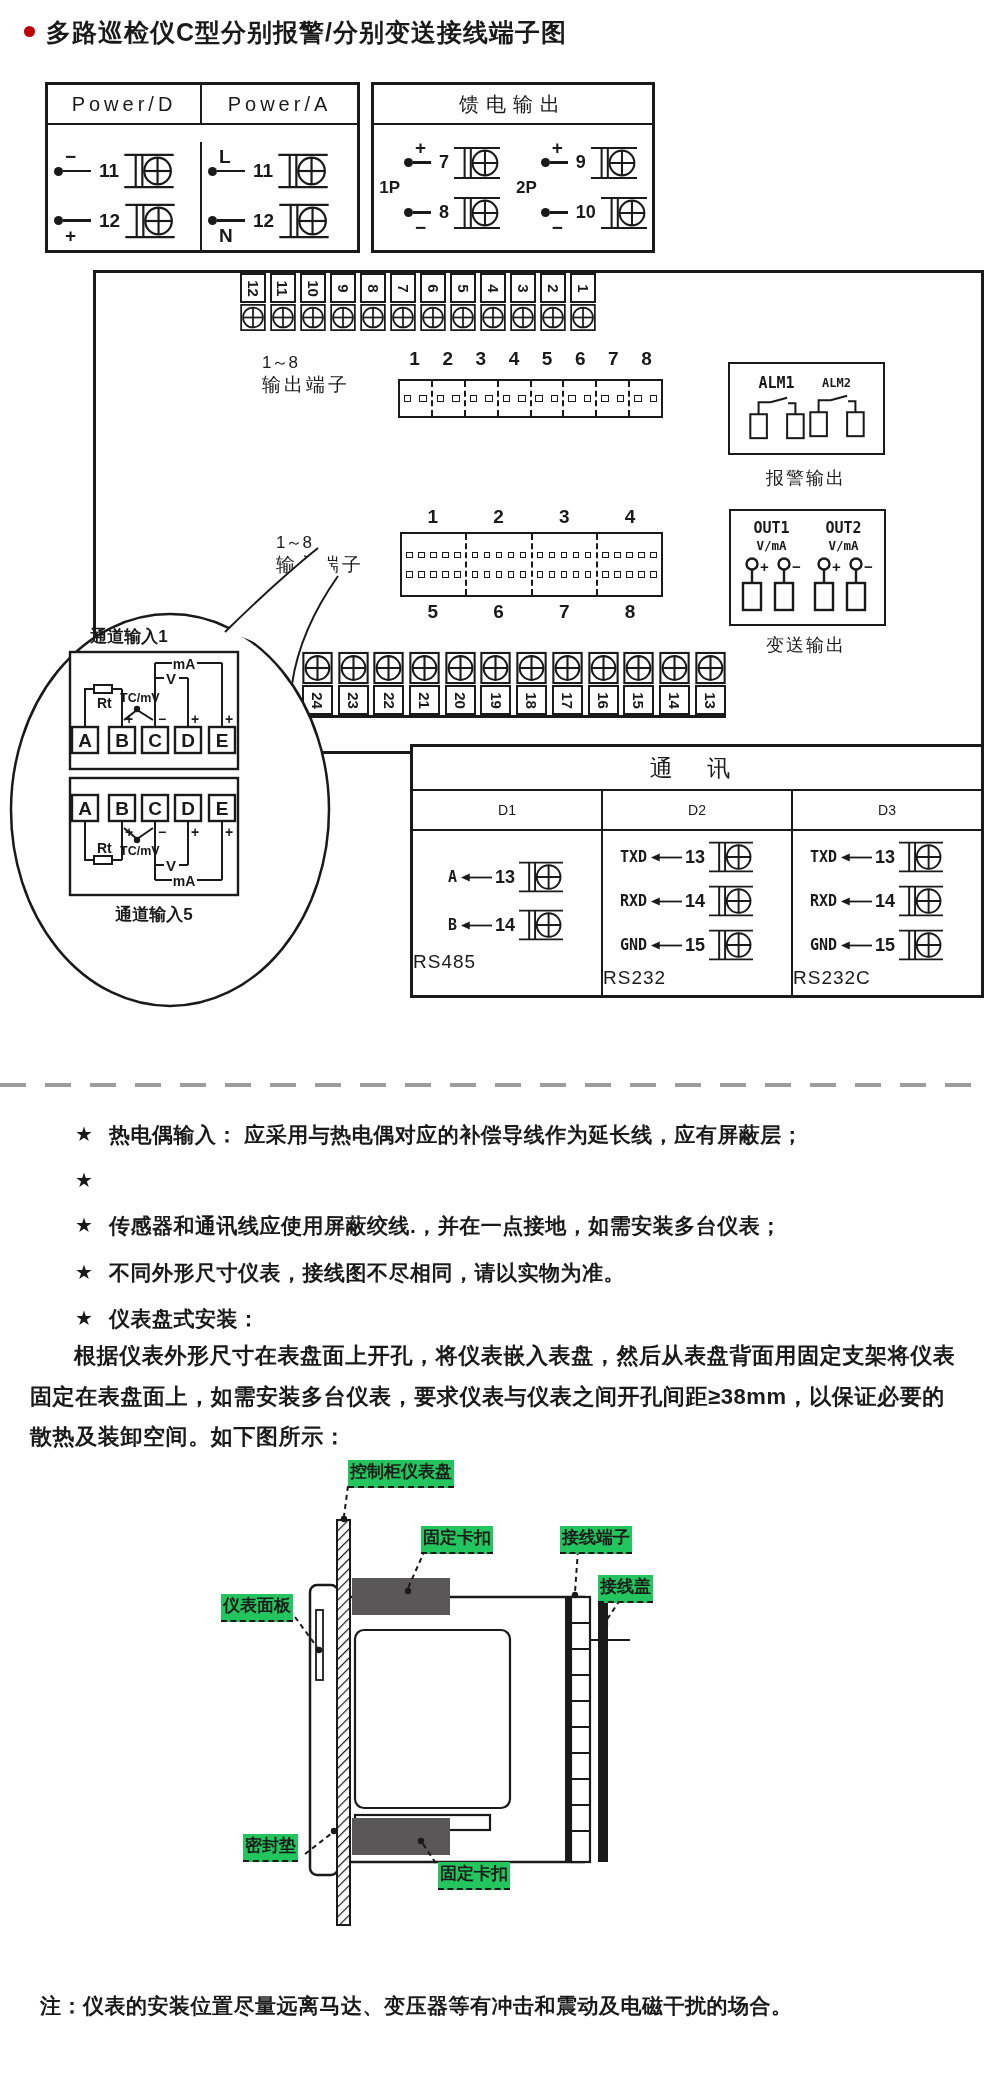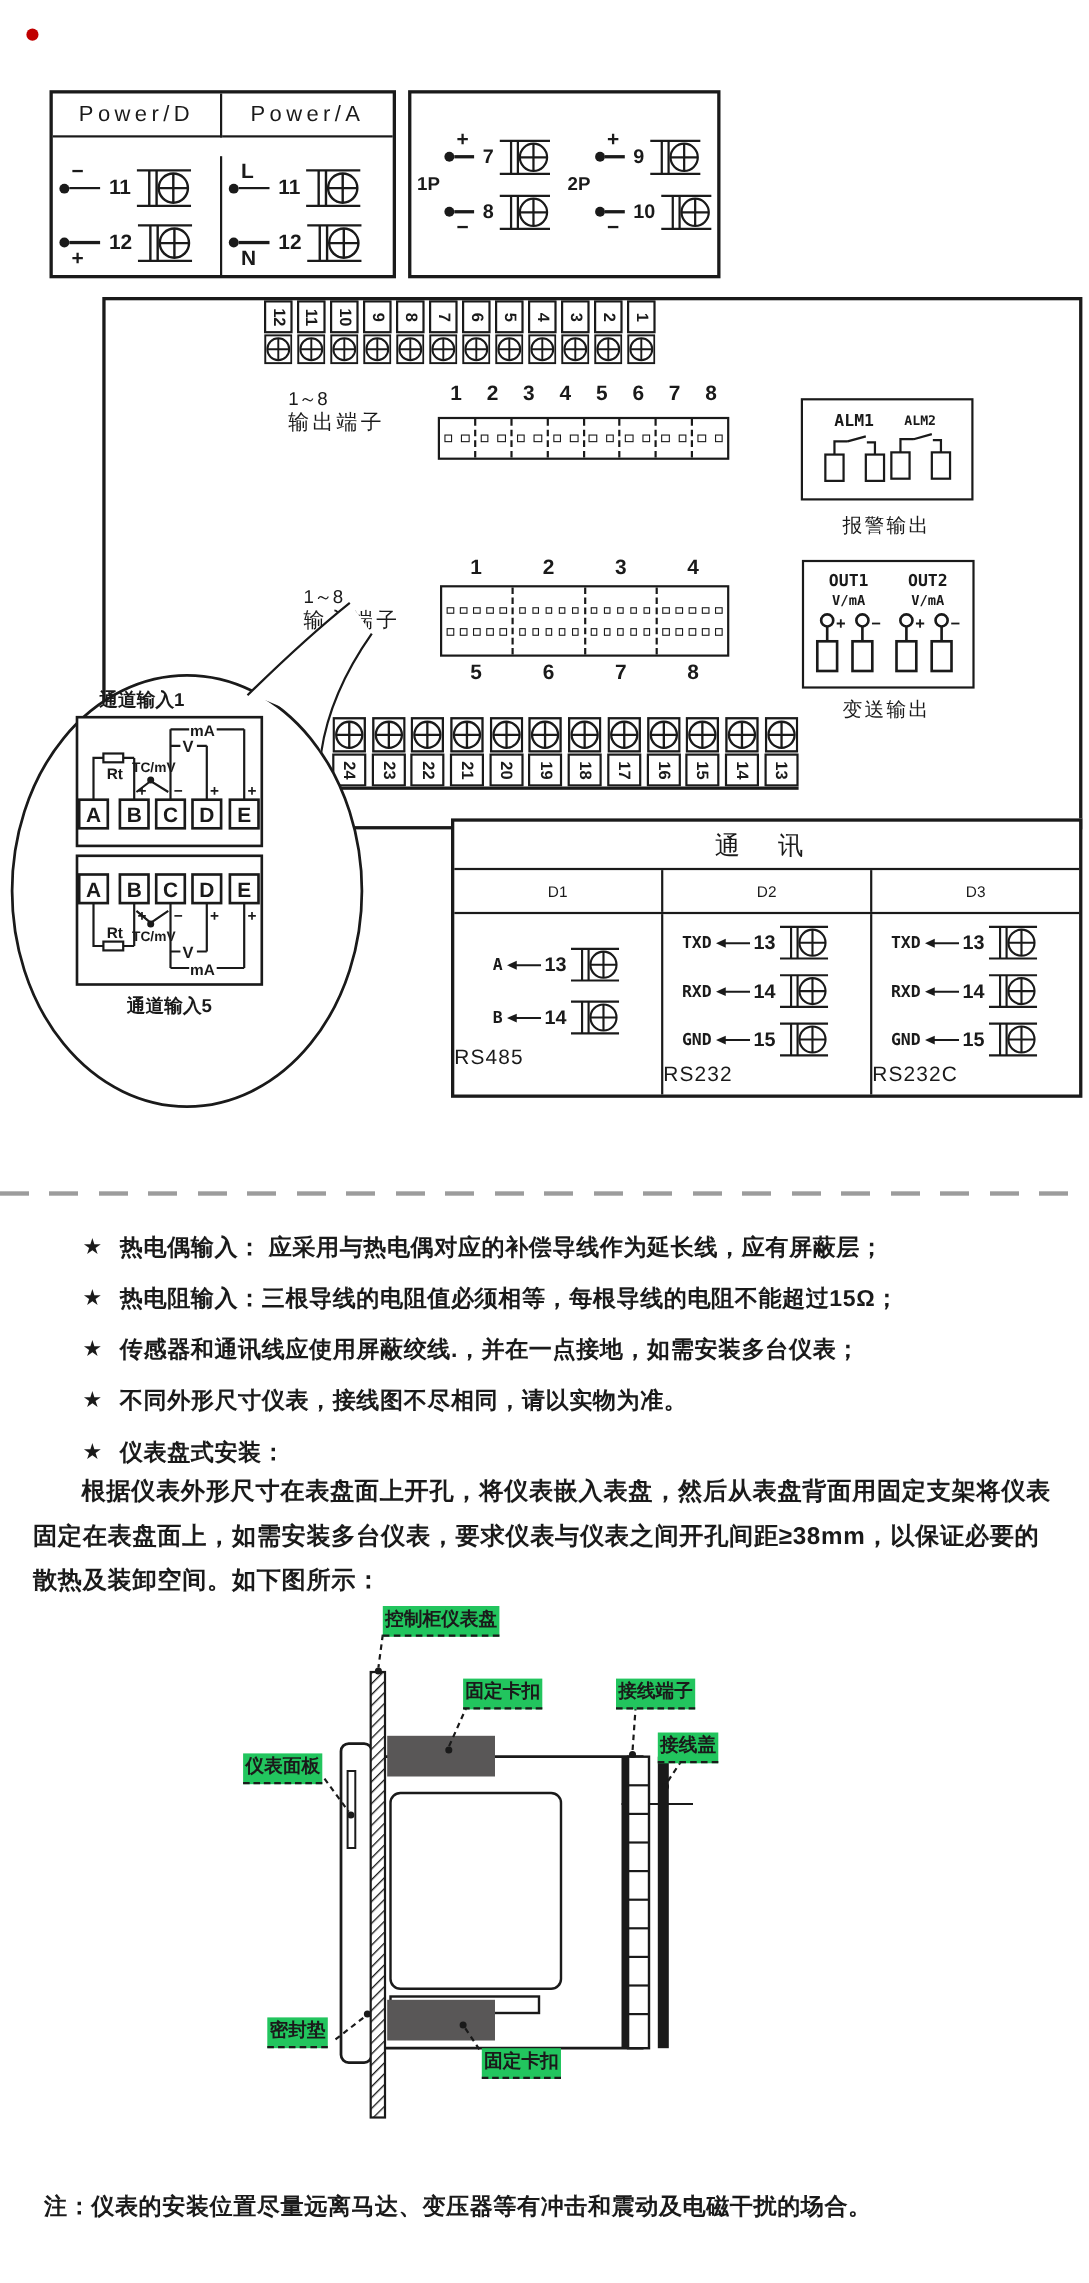--- a/index.html
+++ b/index.html
@@ -105,20 +105,21 @@
           <rect x="43" y="22" width="18" height="26"></rect>
         <path d="M12 22 V9 H25 M25 9 L43 4 M52 22 V10 H44"></path>
       </g>
     </symbol>
   </defs>
 </svg>
 
 <div id="page">
 
   <div class="abs bullet" style="left:24px;top:26px"></div>
+  <div class="abs" id="title" style="left:46px;top:16px">多路巡检仪C型分别报警/分别变送接线端子图</div>
 
   <div class="abs bx" style="left:45px;top:82px;width:315px;height:171px;display:grid;grid-template-columns:154px 1fr;">
     <div class="hd" style="grid-column:1;grid-row:1;height:38px;border-right:2.5px solid #1a1a1a">Power/D</div>
     <div class="hd" style="grid-column:2;grid-row:1;height:38px">Power/A</div>
     <div style="grid-column:1;grid-row:2;border-right:2.5px solid #1a1a1a;display:flex;flex-direction:column;justify-content:space-evenly;padding:2px 6px;">
       <div class="trow">
         <span class="dot"></span>
         <span class="wire">
             <b class="sign above">−</b>
           </span>
@@ -156,20 +157,21 @@
           </span>
         <span class="tnum">12</span>
         <svg class="tb">
             <use href="#tblock"></use>
           </svg>
       </div>
     </div>
   </div>
 
   <div class="abs bx" style="left:371px;top:82px;width:284px;height:171px;display:flex;flex-direction:column;">
+    <div class="hd" style="height:38px;letter-spacing:7px;font-size:20px;">馈电输出</div>
     <div style="flex:1;display:flex;align-items:center;justify-content:center;gap:16px;">
       <div style="display:flex;align-items:center;gap:4px;">
         <span style="font-size:17px;font-weight:600;">1P</span>
         <div style="display:flex;flex-direction:column;gap:6px;">
           <div class="trow sm">
             <span class="dot"></span>
             <span class="wire">
                 <b class="sign above">+</b>
               </span>
             <span class="tnum">7</span>
@@ -781,21 +783,20 @@
 
   <div class="abs" id="divider" style="left:0;top:1083px;"></div>
 
   <div class="abs" style="left:75px;top:1120px;width:900px;">
     <div class="note-item">
         <span class="star">★</span>
         <span class="ntext">热电偶输入： 应采用与热电偶对应的补偿导线作为延长线，应有屏蔽层；</span>
       </div>
     <div class="note-item">
         <span class="star">★</span>
-        <span class="ntext">热电阻输入：三根导线的电阻值必须相等，每根导线的电阻不能超过15Ω；</span>
       </div>
     <div class="note-item">
         <span class="star">★</span>
         <span class="ntext">传感器和通讯线应使用屏蔽绞线.，并在一点接地，如需安装多台仪表；</span>
       </div>
     <div class="note-item">
         <span class="star">★</span>
         <span class="ntext">不同外形尺寸仪表，接线图不尽相同，请以实物为准。</span>
       </div>
     <div class="note-item">

